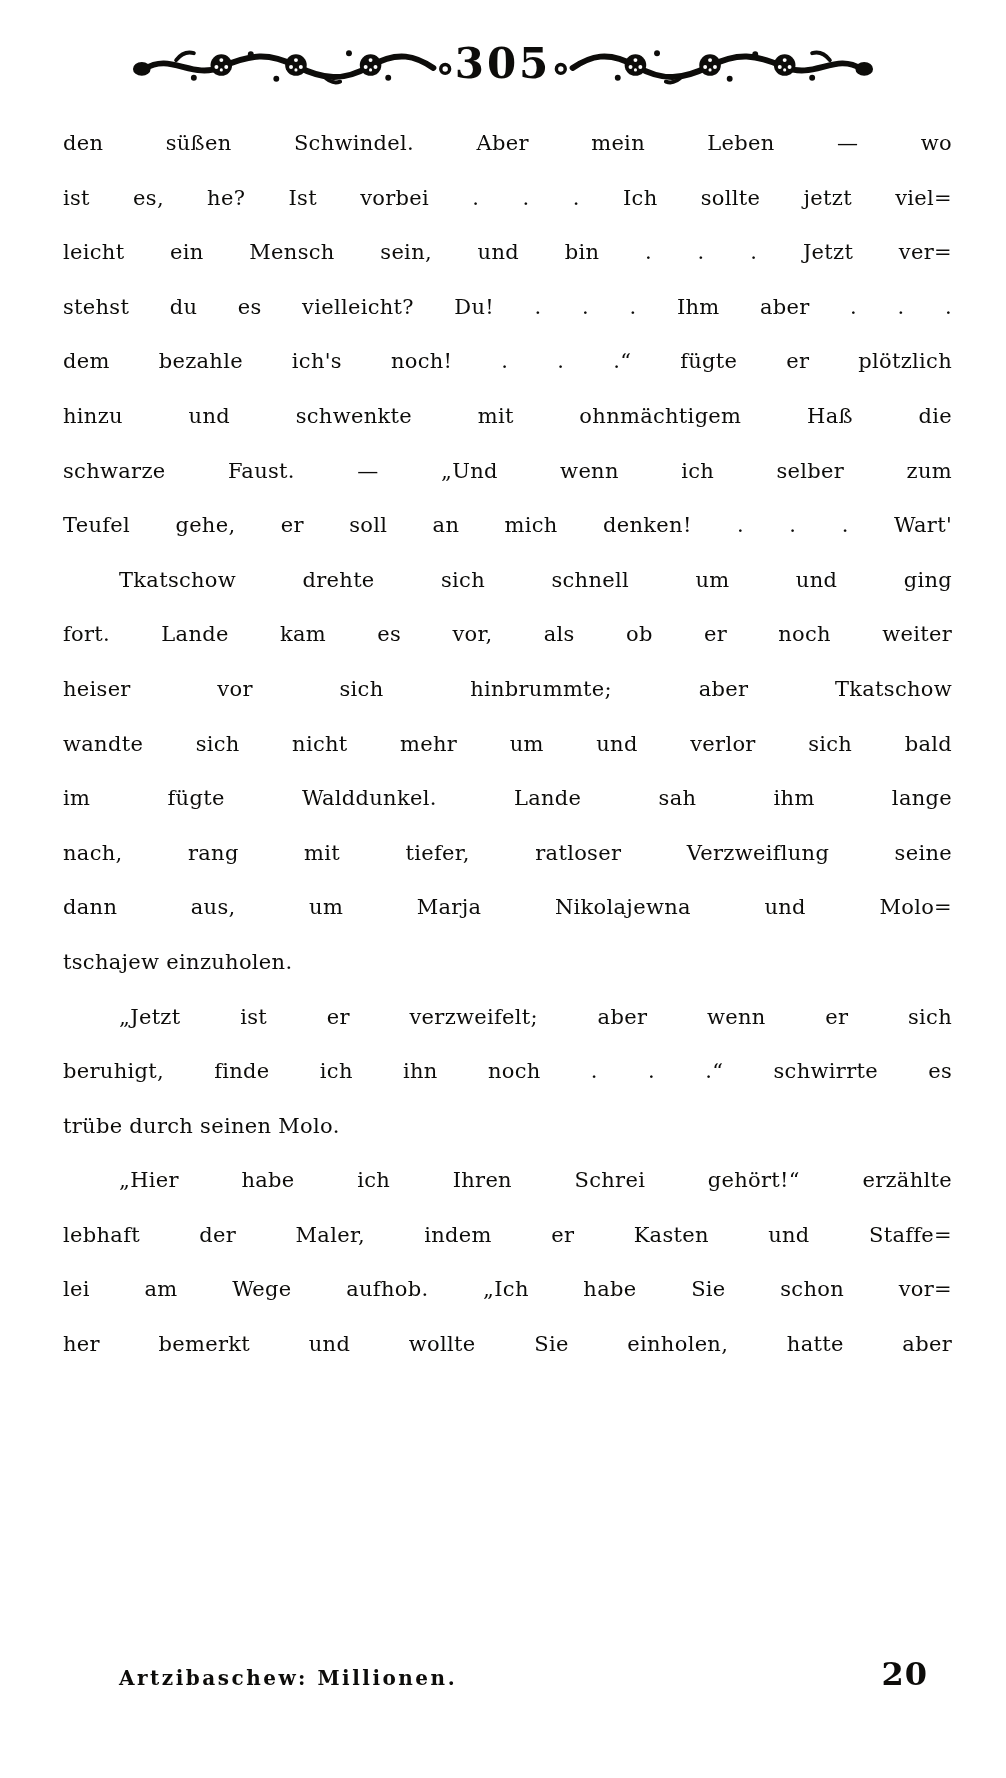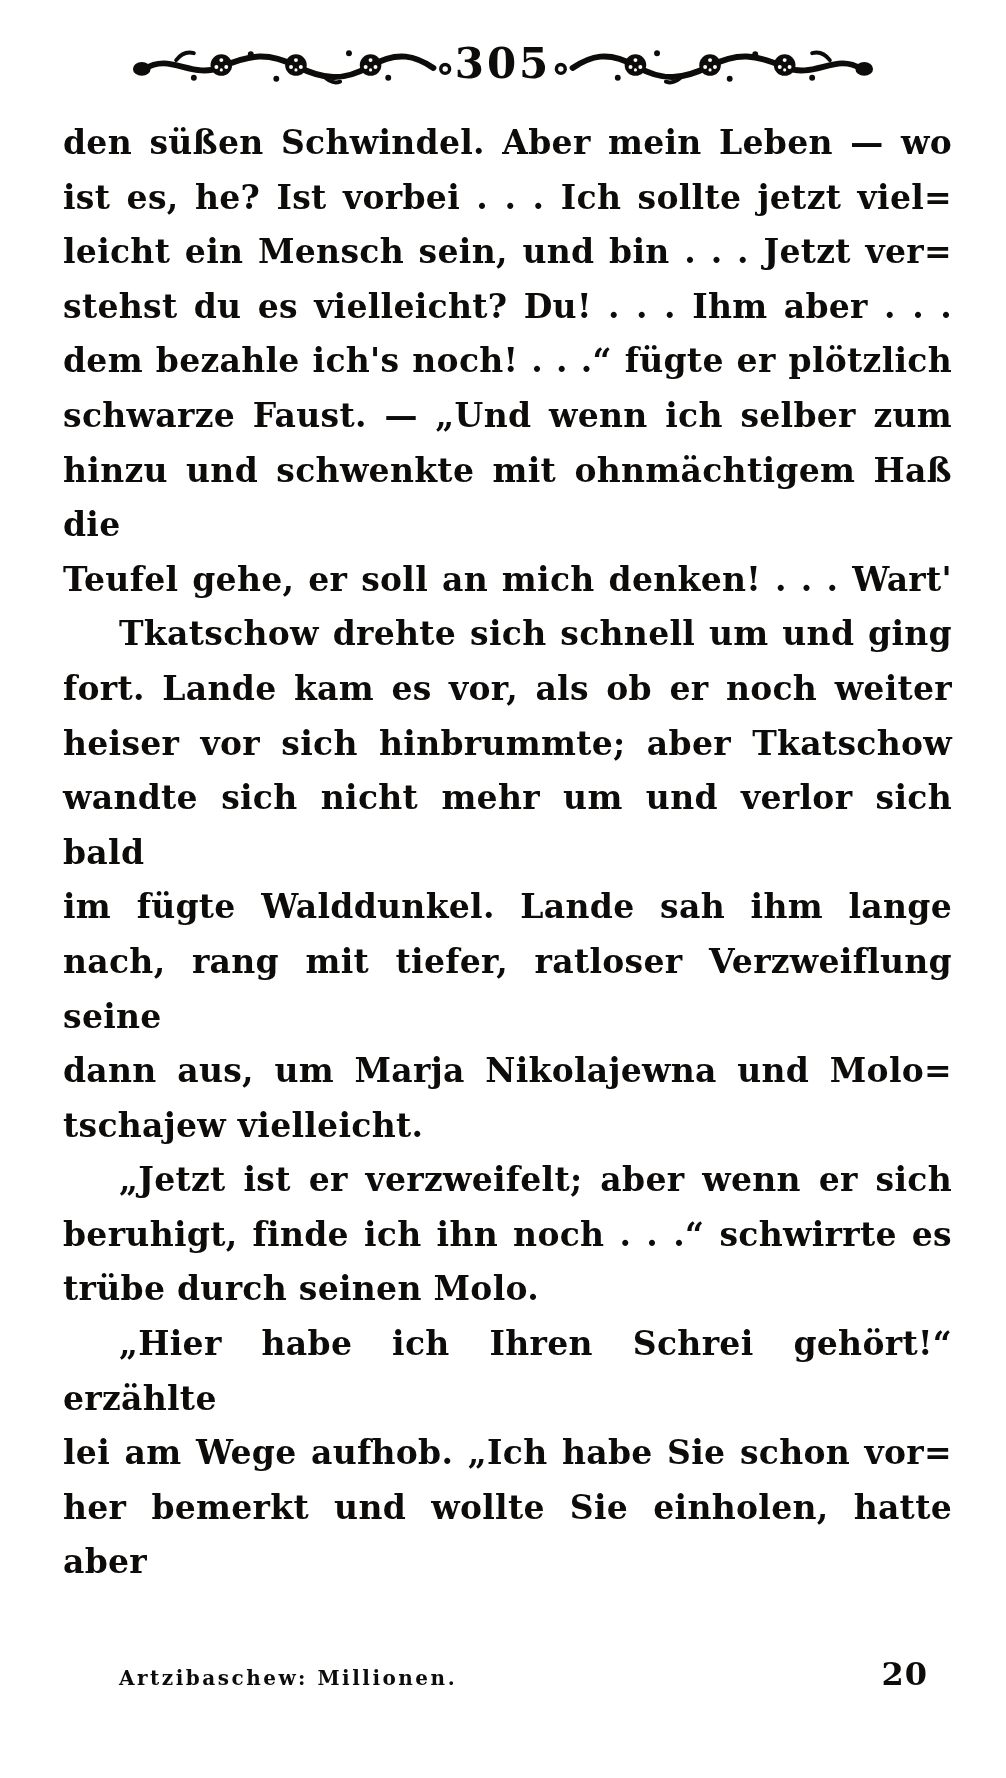--- a/index.html
+++ b/index.html
@@ -32,22 +32,22 @@
   }
 
   
   .textblock {
     position: absolute;
     top: 116px;
     left: 63px;
     width: 889px;
   }
   .line {
-    font-size: 33px;
-    font-weight: bold;
+    font-size: 21px;
+    font-weight: normal;
     line-height: 54.6px;
     letter-spacing: 0.3px;
     text-align: justify;
     text-align-last: justify;
     text-justify: inter-word;
     white-space: normal;
   }
   .line.indent { text-indent: 56px; }
   .line.para-end { text-align-last: left; }
 
@@ -153,35 +153,36 @@
       </g>
     </svg>
   </header>
 
   <main class="textblock">
     <div class="line">den süßen Schwindel. Aber mein Leben — wo</div>
     <div class="line">ist es, he? Ist vorbei . . . Ich sollte jetzt viel=</div>
     <div class="line">leicht ein Mensch sein, und bin . . . Jetzt ver=</div>
     <div class="line">stehst du es vielleicht? Du! . . . Ihm aber . . .</div>
     <div class="line">dem bezahle ich's noch! . . .“ fügte er plötzlich</div>
+    <div class="line">hinzu und schwenkte mit ohnmächtigem Haß die</div>
     <div class="line">schwarze Faust. — „Und wenn ich selber zum</div>
-    <div class="line">hinzu und schwenkte mit ohnmächtigem Haß die</div>
     <div class="line">Teufel gehe, er soll an mich denken! . . . Wart'</div>
     <div class="line indent">Tkatschow drehte sich schnell um und ging</div>
     <div class="line">fort. Lande kam es vor, als ob er noch weiter</div>
     <div class="line">heiser vor sich hinbrummte; aber Tkatschow</div>
     <div class="line">wandte sich nicht mehr um und verlor sich bald</div>
     <div class="line">im fügte Walddunkel. Lande sah ihm lange</div>
     <div class="line">nach, rang mit tiefer, ratloser Verzweiflung seine</div>
     <div class="line">dann aus, um Marja Nikolajewna und Molo=</div>
-    <div class="line para-end">tschajew vielleicht.</div>
+    <div class="line para-end">tschajew einzuholen.</div>
     <div class="line indent">„Jetzt ist er verzweifelt; aber wenn er sich</div>
     <div class="line">beruhigt, finde ich ihn noch . . .“ schwirrte es</div>
     <div class="line para-end">trübe durch seinen Molo.</div>
     <div class="line indent">„Hier habe ich Ihren Schrei gehört!“ erzählte</div>
+    <div class="line">lebhaft der Maler, indem er Kasten und Staffe=</div>
     <div class="line">lei am Wege aufhob. „Ich habe Sie schon vor=</div>
     <div class="line">her bemerkt und wollte Sie einholen, hatte aber</div>
 
   </main>
 
   <footer class="pagefoot">
     <div class="foot-ref">Artzibaschew: Millionen.</div>
     <div class="foot-sheet">20</div>
   </footer>
 

